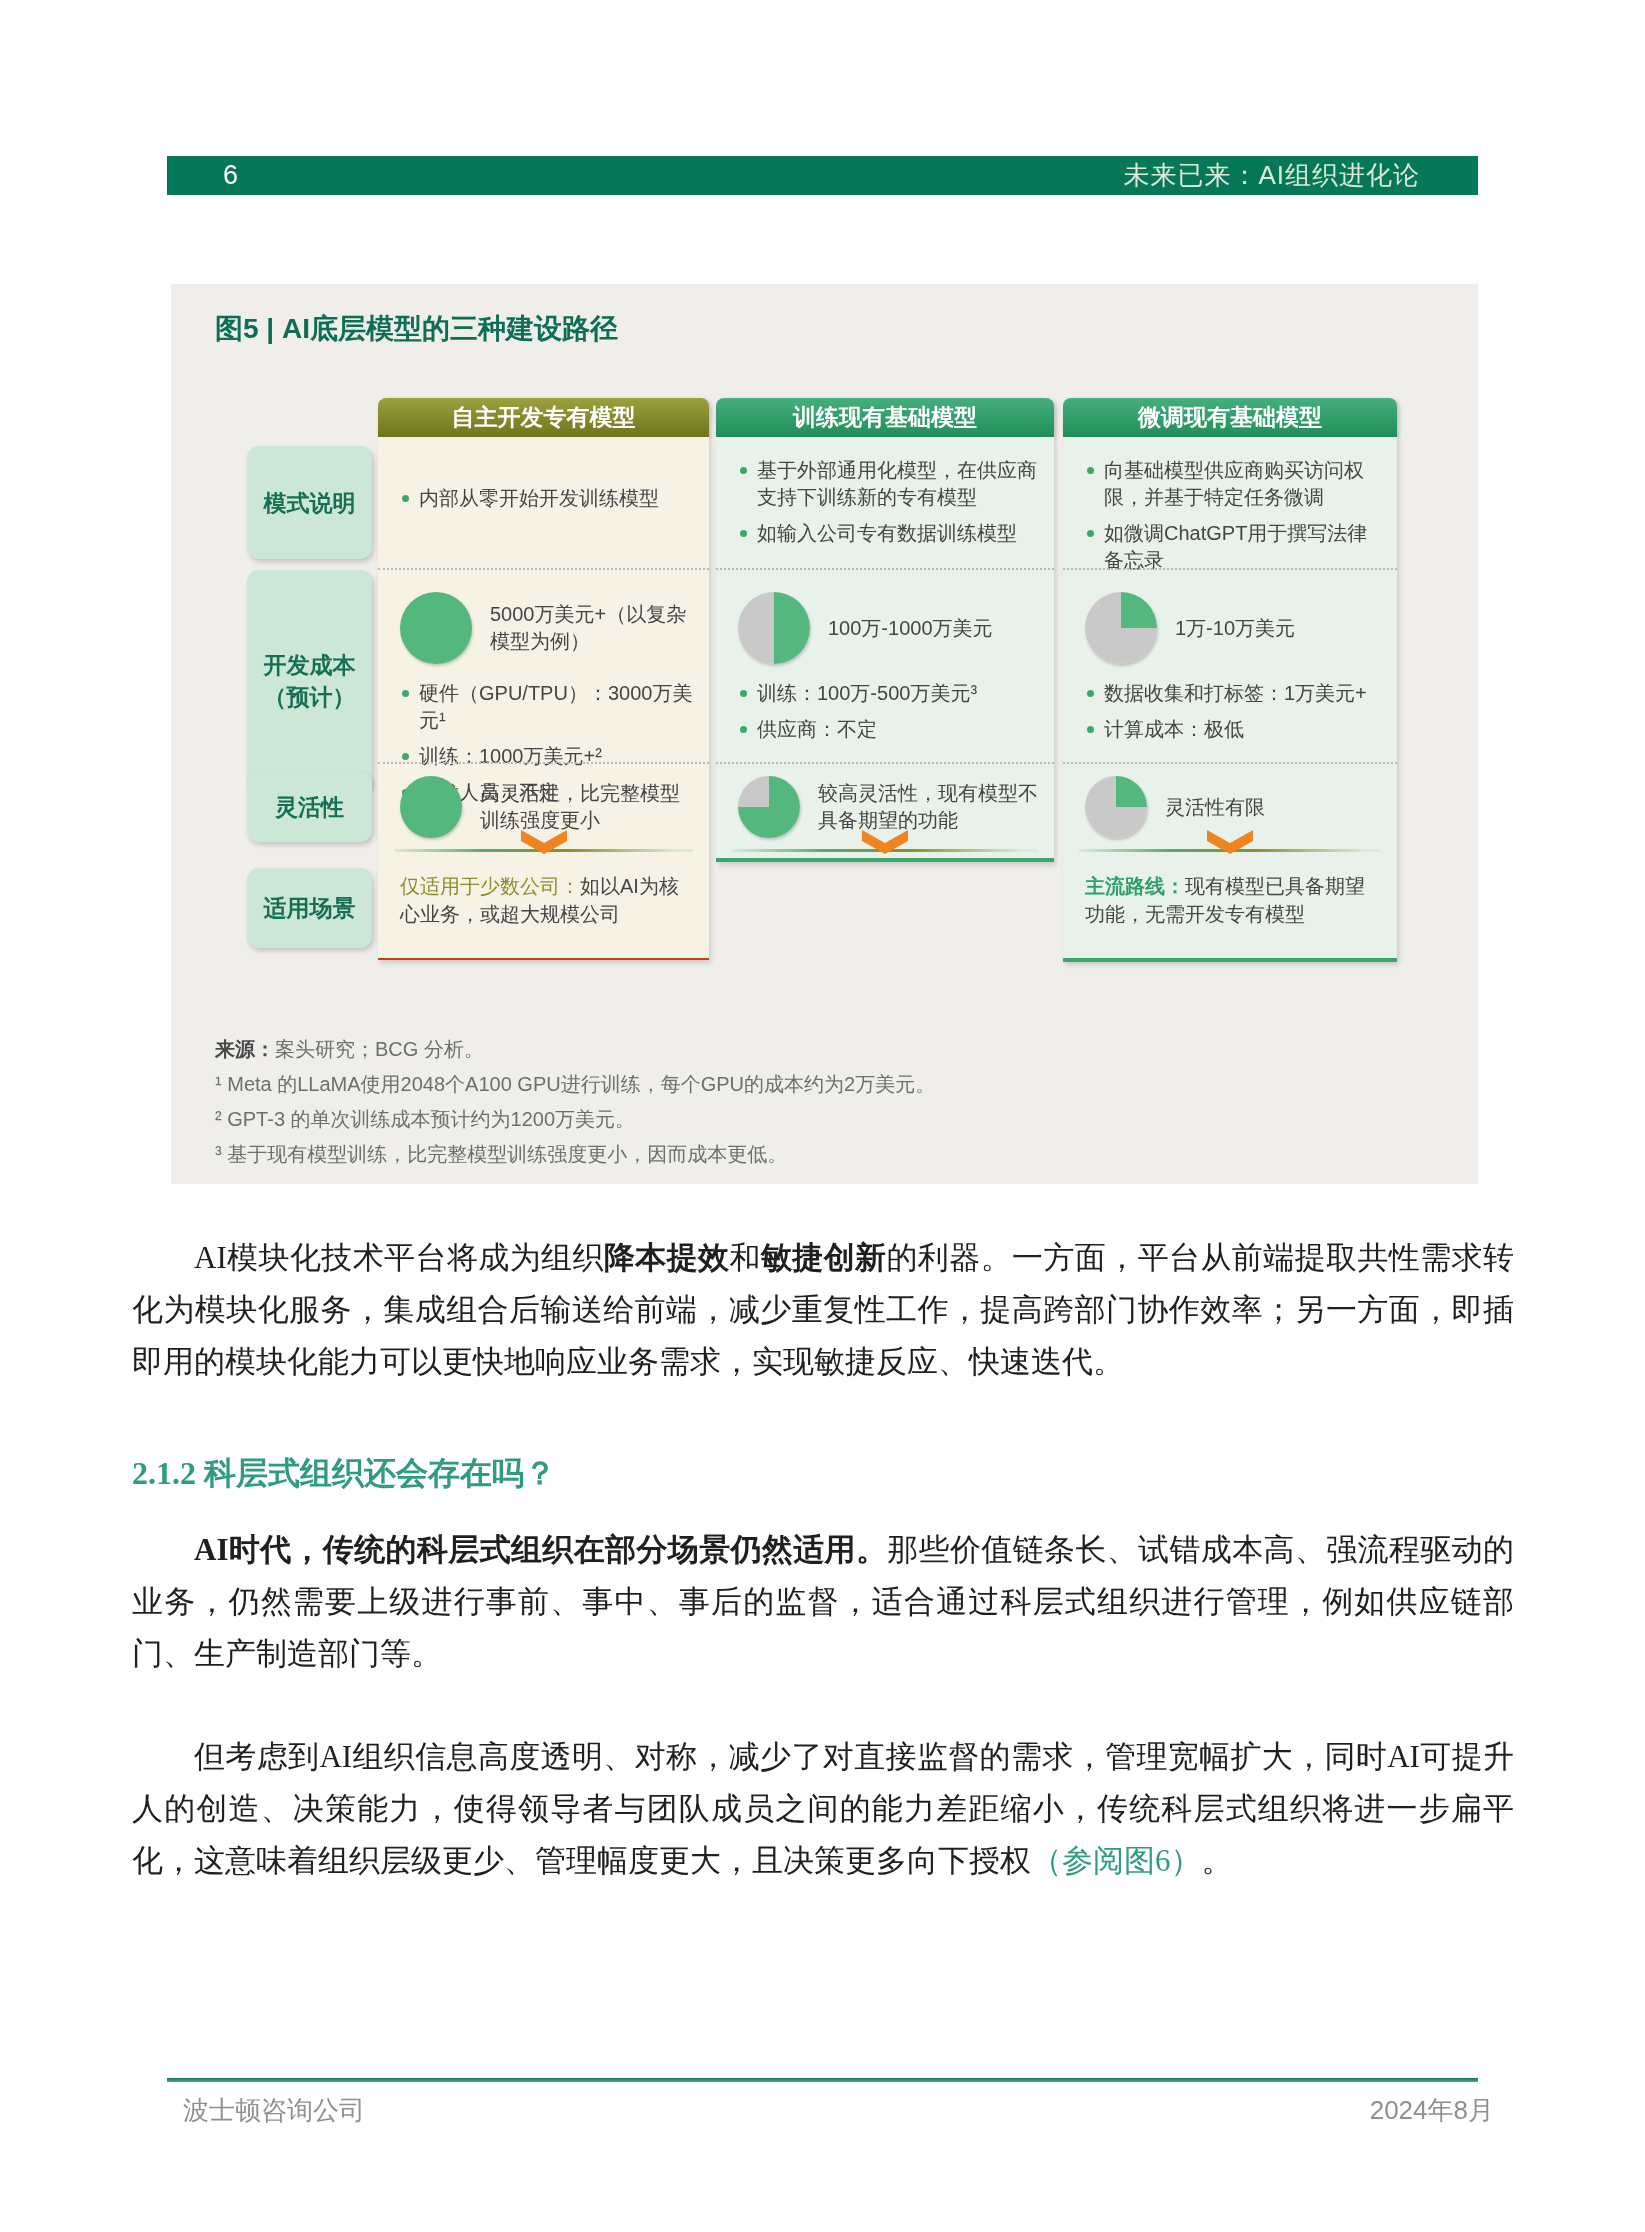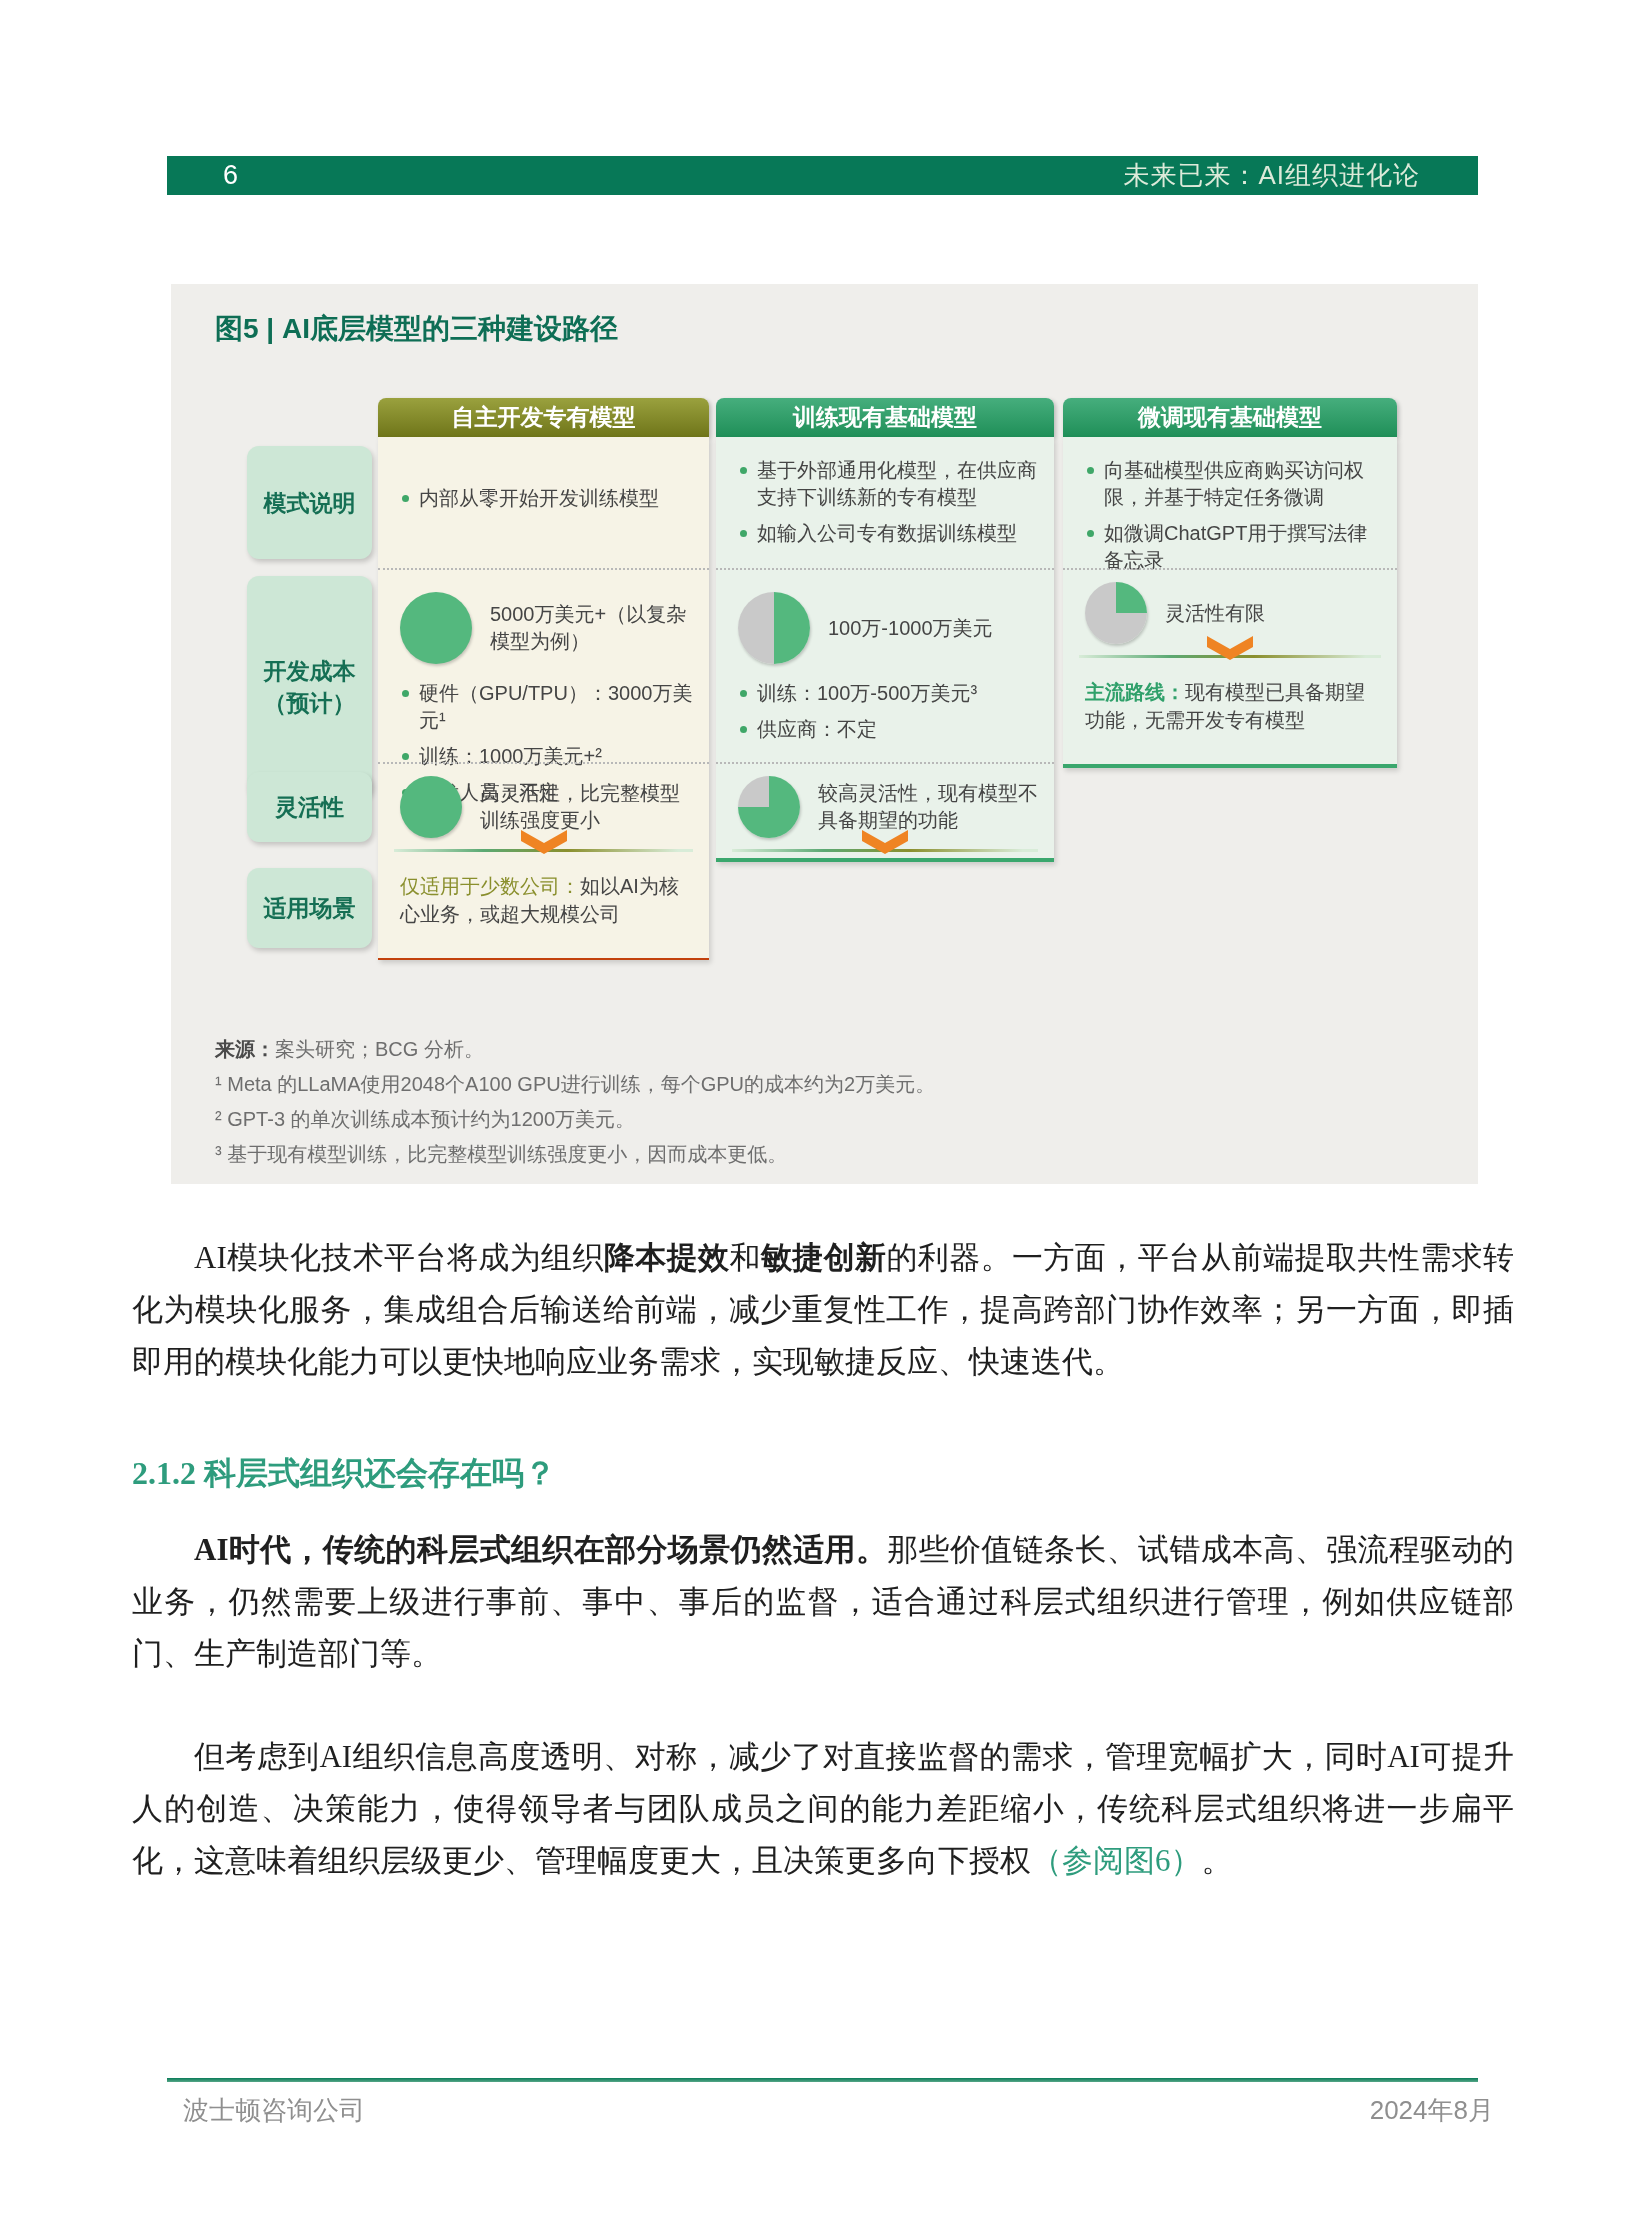--- a/index.html
+++ b/index.html
@@ -52,21 +52,21 @@
 
   .scenario{font-size:20px;line-height:28px;color:#454545;margin:0;}
   .lead-olive{color:#8a8f2d;font-weight:normal;}
   .lead-green{color:#2fa06a;font-weight:bold;}
 
   
   .rowlabel{position:absolute;left:76px;width:125px;background:#cde7d6;border-radius:12px;
             box-shadow:2px 3px 5px rgba(0,0,0,.18);display:flex;flex-direction:column;
             align-items:center;justify-content:center;color:#156f54;font-weight:bold;font-size:23px;line-height:32px;}
   .rl-1{top:162px;height:113px;}
-  .rl-2{top:292px;height:222px;}
+  .rl-2{top:286px;height:222px;}
   .rl-3{top:488px;height:70px;}
   .rl-4{top:584px;height:80px;}
 
   
   .footnotes{position:absolute;left:44px;top:748px;font-size:20px;line-height:35px;color:#6e6e6e;}
   .footnotes .srclabel{font-weight:bold;color:#4a4a4a;}
 
   
   .bodyblock{position:absolute;left:132px;width:1382px;font-family:"Liberation Serif",serif;
              font-size:31px;line-height:52px;color:#1f1f1f;text-align:justify;}
@@ -184,20 +184,30 @@
 
     <div class="col col-3">
       <div class="col-header">微调现有基础模型</div>
       <div class="col-body">
         <div class="sec sec1">
           <ul class="blist">
             <li>向基础模型供应商购买访问权限，并基于特定任务微调</li>
             <li>如微调ChatGPT用于撰写法律备忘录</li>
           </ul>
         </div>
+        <div class="sec sec2">
+          <div class="pie-row">
+            <div class="pie" style="background: conic-gradient(rgb(84, 184, 126) 0deg, rgb(84, 184, 126) 25%, rgb(201, 201, 201) 25%, rgb(201, 201, 201) 100%);"></div>
+            <div class="pie-label">1万-10万美元</div>
+          </div>
+          <ul class="blist">
+            <li>数据收集和打标签：1万美元+</li>
+            <li>计算成本：极低</li>
+          </ul>
+        </div>
         <div class="sec sec3">
           <div class="pie-row">
             <div class="pie small" style="background: conic-gradient(rgb(84, 184, 126) 0deg, rgb(84, 184, 126) 25%, rgb(201, 201, 201) 25%, rgb(201, 201, 201) 100%);"></div>
             <div class="pie-label">灵活性有限</div>
           </div>
           <div class="flex-divider">
             <svg class="chev" viewBox="0 0 46 26">
               <polygon points="0,0 23,13 46,0 46,11 23,24 0,11" fill="#ef8423"></polygon>
             </svg>
           </div>

